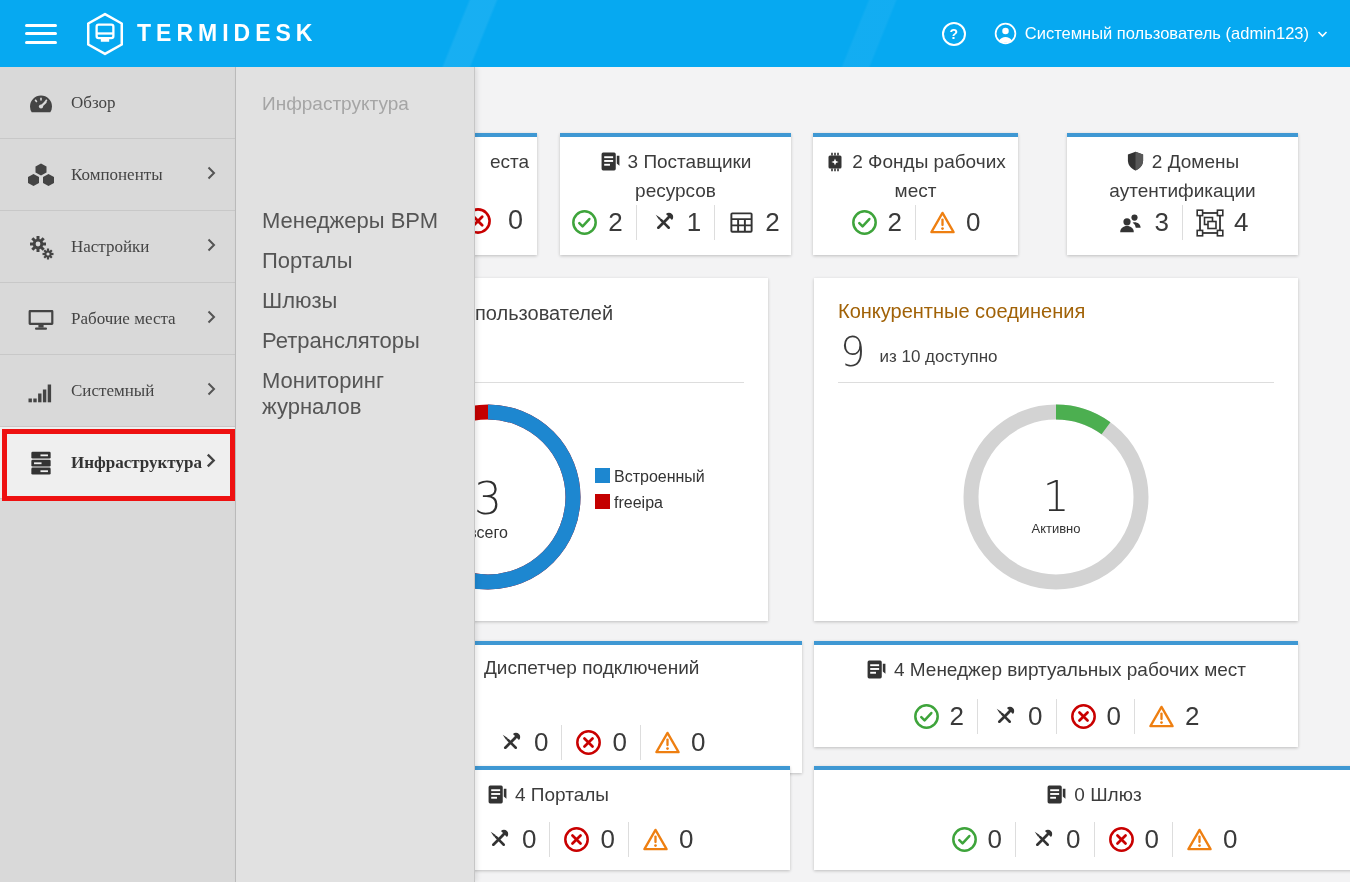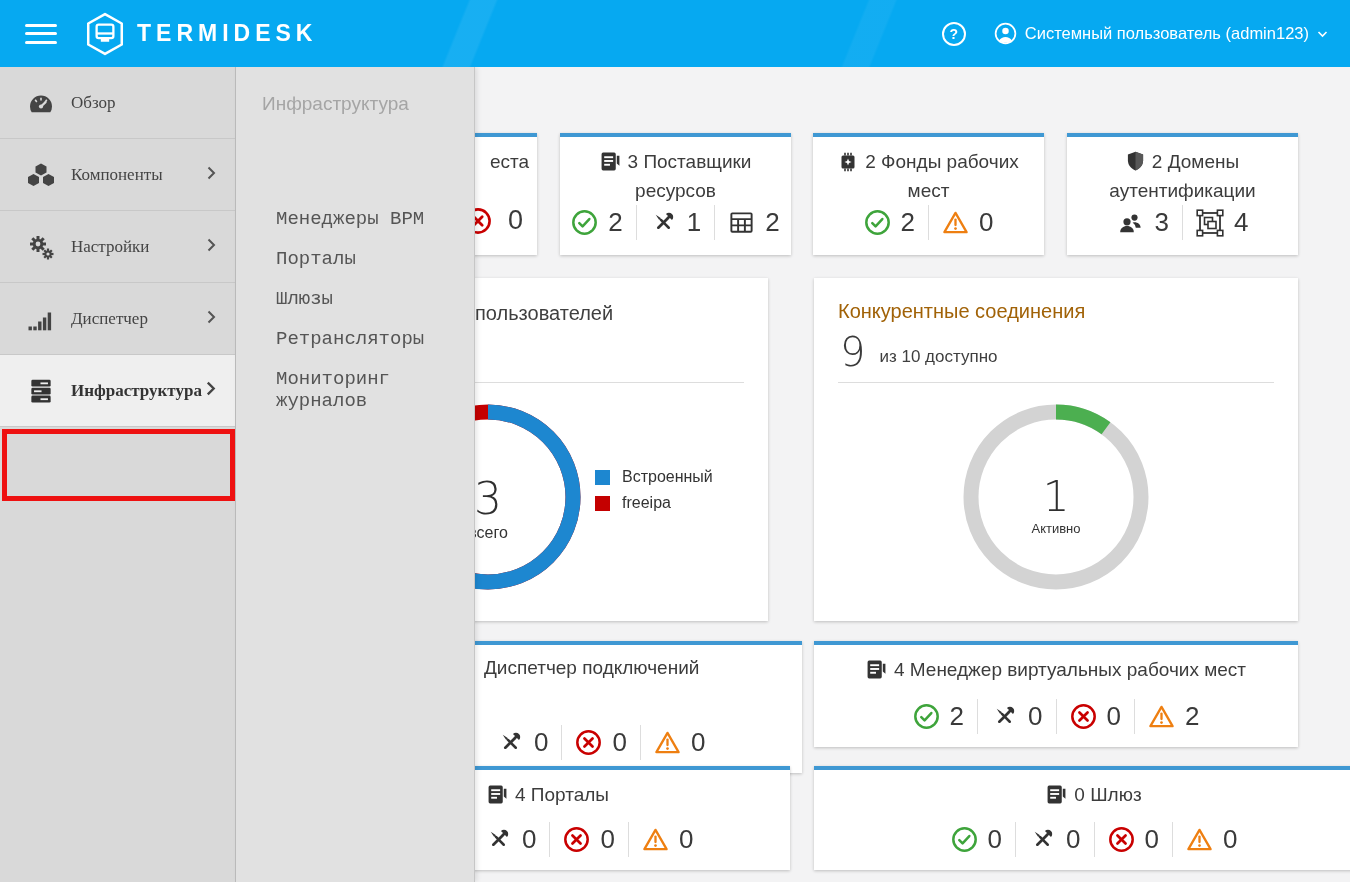--- a/index.html
+++ b/index.html
@@ -33,21 +33,21 @@
   .side-item .chev{position:absolute;right:19px;top:50%;transform:translateY(-50%);}
   .side-item.active{background:#efefef;color:#333;font-weight:600;}
   .annotation-box{position:absolute;left:2px;top:429px;width:223px;height:62px;
     border:5px solid #ee1111;z-index:30;pointer-events:none;}
   
   .submenu{position:absolute;left:236px;top:67px;width:239px;bottom:0;background:#e1e1e1;
     border-right:1px solid #c6c6c6;box-shadow:2px 0 5px rgba(0,0,0,.10);box-sizing:border-box;z-index:20;}
   .submenu-title{position:absolute;left:26px;top:26px;font-size:19px;color:#a5a5a5;}
   .submenu-active{position:absolute;left:22px;right:0;top:61px;height:68px;background:#f3f3f3;
     color:#3c3c3c;font-size:17px;padding:7px 0 0 4px;line-height:30px;box-sizing:border-box;cursor:pointer;}
-  .submenu-item{position:absolute;left:40px;font-size:19px;color:#555;cursor:pointer;font-family:Liberation Mono, monospace;}
+  .submenu-item{position:absolute;left:26px;font-size:22px;color:#555;cursor:pointer;}
   
   .card{position:absolute;background:#fff;box-shadow:0 1px 3px rgba(0,0,0,.22);box-sizing:border-box;}
   .card.accent{border-top:4px solid #3f98d3;}
   .card-title{text-align:center;font-size:19px;color:#3c3c3c;padding:12px 6px 0;line-height:25px;}
   .ticon{display:inline-block;vertical-align:-4px;margin-right:7px;}
   .stats{position:absolute;left:0;right:0;bottom:15px;display:flex;justify-content:center;}
   .stats.abs-left{left:179px;right:auto;justify-content:flex-start;}
   .stats.abs-left .stat:first-child{padding-left:0;}
   .stat{display:flex;align-items:center;gap:10px;padding:2px 13px;font-size:26px;color:#3a3a3a;}
   .stat + .stat{border-left:1px solid #ddd;}
@@ -58,21 +58,21 @@
   .chart-title{position:absolute;top:22px;left:24px;font-size:20px;color:#a16207;white-space:nowrap;}
   .chart-hr{position:absolute;top:104px;left:24px;right:24px;border-top:1px solid #ddd;}
   .big-row{position:absolute;top:56px;left:26px;display:flex;align-items:flex-end;gap:14px;}
   .big-num{font-size:40px;color:#3a3a3a;line-height:.9;font-weight:300;font-family:"DejaVu Sans",sans-serif;}
   .big-caption{font-size:17px;color:#3f3f3f;padding-bottom:3px;}
   .donut{position:absolute;}
   .donut-center{position:absolute;width:160px;text-align:center;}
   .dc-num{font-size:44px;color:#2f2f2f;line-height:1.05;font-weight:300;font-family:"DejaVu Sans",sans-serif;}
   .dc-label{font-size:16px;color:#333;margin-top:2px;}
   .legend{position:absolute;display:flex;flex-direction:column;gap:8px;}
-  .legend-row{display:flex;align-items:center;gap:12px;font-size:16px;color:#333;}
+  .legend-row{display:flex;gap:4px;font-size:16px;color:#333;}
   .legend-swatch{width:15px;height:15px;flex:0 0 15px;}
 </style>
 </head>
 <body>
 
 <div class="header">
   <div class="hamburger">
     <div></div>
       <div></div>
       <div></div>
@@ -156,29 +156,44 @@
     </span>
     <span>Настройки</span>
     <span class="chev">
       <svg width="9" height="14" viewBox="0 0 9 14">
           <polyline points="1.5,1.5 7,7 1.5,12.5" fill="none" stroke="#555" stroke-width="2"></polyline>
         </svg>
     </span>
   </div>
   <div class="side-item">
     <span class="icon">
+      <svg width="30" height="28" viewBox="0 0 28 28" fill="#444">
+        <path d="M3 5h22a1.4 1.4 0 0 1 1.4 1.4v12.2A1.4 1.4 0 0 1 25 20H3a1.4 1.4 0 0 1-1.4-1.4V6.4A1.4 1.4 0 0 1 3 5zm.8 2.2v10.6h20.4V7.2z"></path>
+        <rect x="11.4" y="20" width="5.2" height="2.6"></rect>
+        <rect x="8" y="22.6" width="12" height="2.2" rx="1"></rect>
+      </svg>
+    </span>
+    <span>Рабочие места</span>
+    <span class="chev">
+      <svg width="9" height="14" viewBox="0 0 9 14">
+          <polyline points="1.5,1.5 7,7 1.5,12.5" fill="none" stroke="#555" stroke-width="2"></polyline>
+        </svg>
+    </span>
+  </div>
+  <div class="side-item">
+    <span class="icon">
       <svg width="28" height="28" viewBox="0 0 28 28" fill="#444">
         <rect x="1.5" y="21.5" width="3.4" height="3.8"></rect>
         <rect x="6.3" y="21.5" width="3.4" height="3.8"></rect>
         <rect x="11.1" y="16.5" width="3.4" height="8.8"></rect>
         <rect x="15.9" y="12.5" width="3.4" height="12.8"></rect>
         <rect x="20.7" y="7.5" width="3.4" height="17.8"></rect>
       </svg>
     </span>
-    <span>Диспетчер</span>
+    <span>Системный</span>
     <span class="chev">
       <svg width="9" height="14" viewBox="0 0 9 14">
           <polyline points="1.5,1.5 7,7 1.5,12.5" fill="none" stroke="#555" stroke-width="2"></polyline>
         </svg>
     </span>
   </div>
   <div class="side-item active">
     <span class="icon">
       <svg width="30" height="30" viewBox="0 0 28 28" fill="#333">
         <rect x="5" y="3.5" width="18" height="6.4" rx="1.2"></rect>
@@ -260,21 +275,21 @@
     <div class="stat">
       <svg width="27" height="27" viewBox="0 0 28 28" fill="none" stroke="#333" stroke-width="2">
         <rect x="3.5" y="4.5" width="21" height="19" rx="1"></rect>
         <path d="M3.5 10.5h21M10.5 10.5v13M17.5 10.5v13M3.5 17h21"></path>
       </svg>
       <span>2</span>
     </div>
   </div>
 </div>
 
-<div class="card accent" style="left:813px;top:133px;width:231px;height:122px">
+<div class="card accent" style="left:813px;top:133px;width:205px;height:122px">
   <div class="card-title">
     <span class="ticon">
       <svg width="20" height="20" viewBox="0 0 20 20">
         <rect x="3.5" y="3.5" width="13" height="13" rx="1.5" fill="#333"></rect>
         <g stroke="#333" stroke-width="1.6">
             <path d="M7 .8v2.7M10 .8v2.7M13 .8v2.7M7 16.5v2.7M10 16.5v2.7M13 16.5v2.7"></path>
           </g>
         <path fill="#fff" d="M10 6.4l1 2.6 2.6 1-2.6 1-1 2.6-1-2.6-2.6-1 2.6-1z"></path>
       </svg>
     </span><span>2 Фонды рабочих мест</span>

